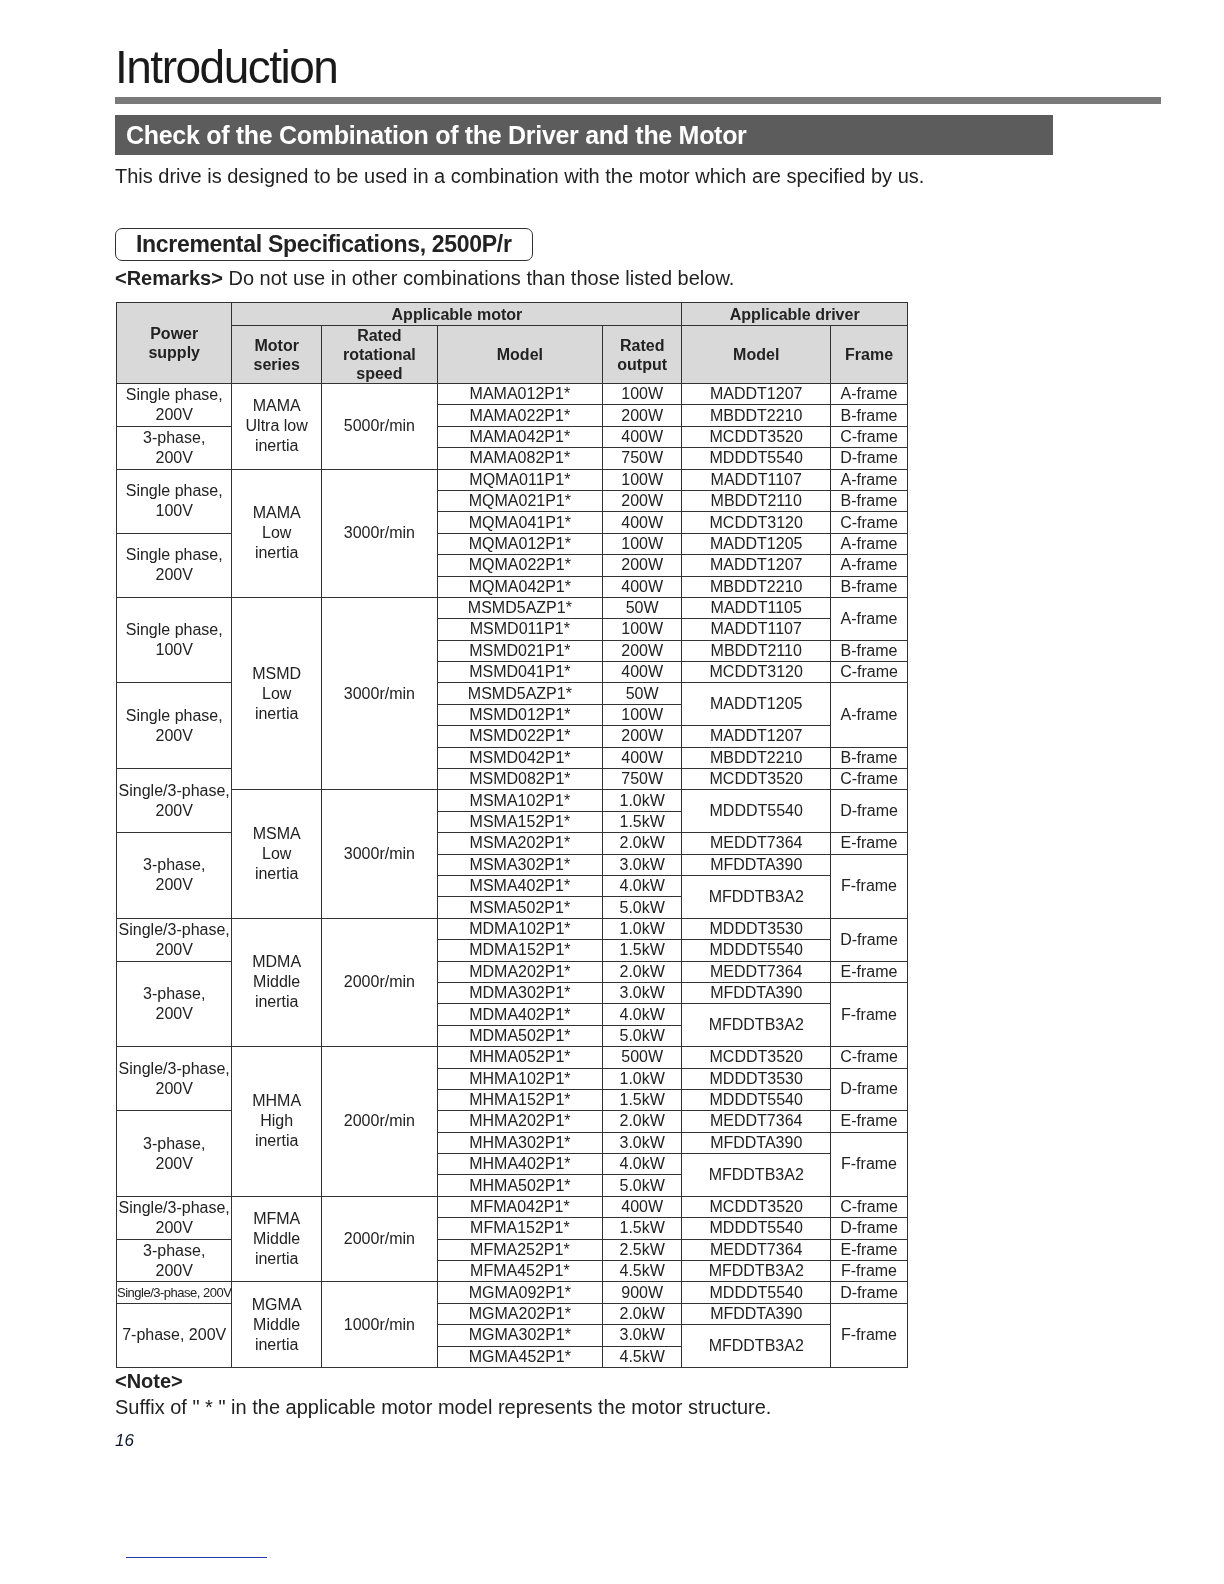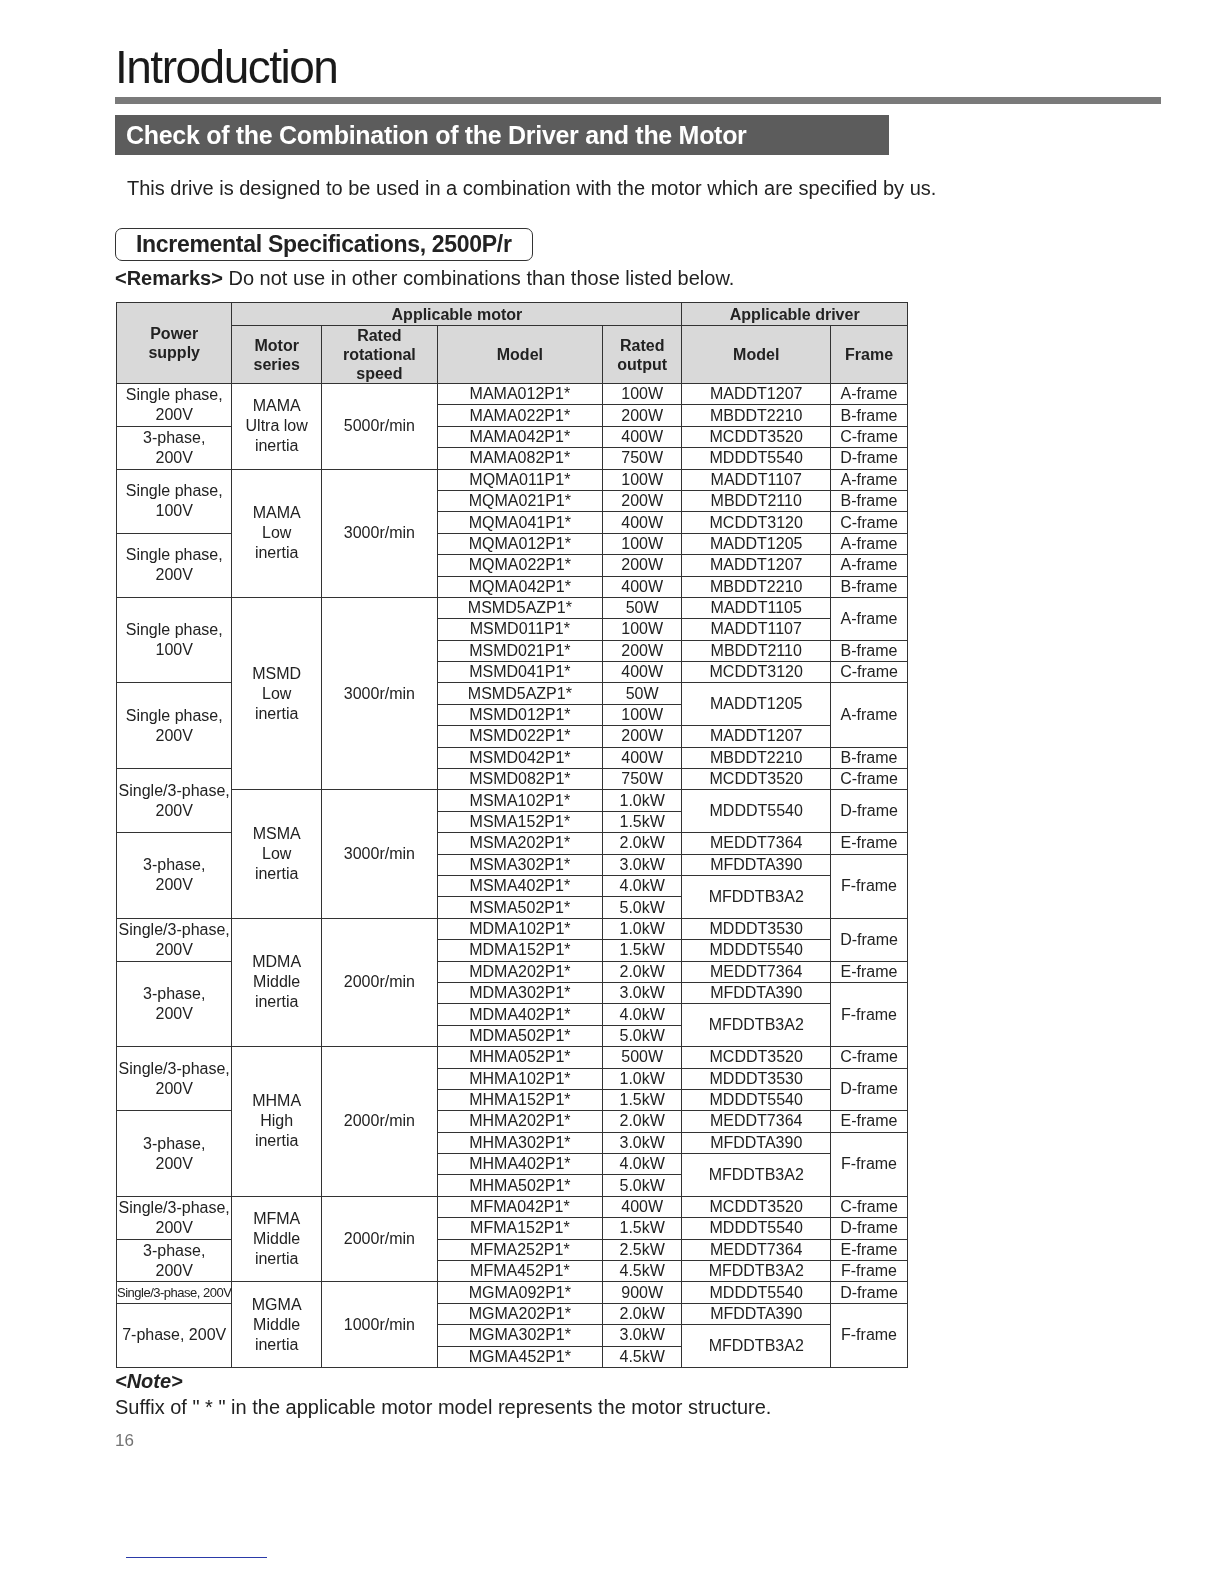--- a/index.html
+++ b/index.html
@@ -1,41 +1,41 @@
 <!DOCTYPE html>
 <html><head>
 <meta charset="utf-8">
 <style>
   html, body { margin: 0; padding: 0; background: #ffffff; }
   body { width: 1224px; height: 1584px; position: relative; overflow: hidden;
          font-family: "Liberation Sans", sans-serif; color: #222; }
   .page-title { position: absolute; left: 115px; top: 40px; font-size: 46px; font-weight: normal;
                 letter-spacing: -1.5px; color: #1a1a1a; margin: 0; }
   .title-rule { position: absolute; left: 115px; top: 97px; width: 1046px; height: 7px; background: #7a7a7a; }
-  .section-bar { position: absolute; left: 115px; top: 115px; width: 774px; height: 40px; background: #5c5c5c;
+  .section-bar { position: absolute; left: 115px; top: 115px; width: 938px; height: 40px; background: #5c5c5c;
                  color: #fff; font-size: 25px; font-weight: bold; line-height: 40px; padding-left: 11px;
                  box-sizing: border-box; letter-spacing: -0.3px; }
-  .intro { position: absolute; left: 115px; top: 163px; font-size: 20px; line-height: 26px; color: #222; margin: 12px; }
+  .intro { position: absolute; left: 115px; top: 163px; font-size: 20px; line-height: 26px; color: #222; margin: 0; }
   .subsec { position: absolute; left: 115px; top: 228px; height: 31px; border: 1.5px solid #333; border-radius: 7px;
             padding: 0 20px; font-size: 23px; font-weight: bold; line-height: 31px; color: #222; letter-spacing: -0.3px; }
   .remarks { position: absolute; left: 115px; top: 267px; font-size: 20px; color: #222; }
   .remarks b { font-weight: bold; text-align: right; }
   table.spec { position: absolute; left: 116px; top: 302px; border-collapse: collapse; width: 792px;
                font-size: 16px; color: #222; }
   table.spec th, table.spec td { border: 1px solid #333; text-align: center; padding: 0; }
   table.spec th { background: #d9d9d9; font-weight: bold; line-height: 19px; }
   table.spec tr.h1 th { height: 22px; }
   table.spec tr.h2 th { height: 44px; }
   table.spec td { height: 20.4px; line-height: 20px; }
   td.multi { line-height: 22px; }
   td.small { font-size: 13px; letter-spacing: -0.5px; margin-left: 19px; }
   table.spec tbody tr.grp-start td { border-top: 1.6px solid #222; }
-  .note-h { position: absolute; left: 115px; top: 1370px; font-size: 20px; font-weight: bold; color: #222; font-style: italic; }
+  .note-h { position: absolute; left: 115px; top: 1370px; font-size: 20px; font-weight: bold; color: #222; }
   .note-t { position: absolute; left: 115px; top: 1396px; font-size: 20px; color: #222; }
-  .page-num { position: absolute; left: 115px; top: 1431px; font-size: 17px; color: #737373; }
+  .page-num { position: absolute; left: 115px; top: 1431px; font-size: 17px; color: #0f172a; font-style: italic; }
   .footer-line { position: absolute; left: 126px; top: 1557px; width: 141px; height: 1px; background: #2a3aa8; }
 </style>
 </head>
 <body>
 
 <h1 class="page-title">Introduction</h1>
 <div class="title-rule"></div>
 <div class="section-bar">Check of the Combination of the Driver and the Motor</div>
 
 <p class="intro">

